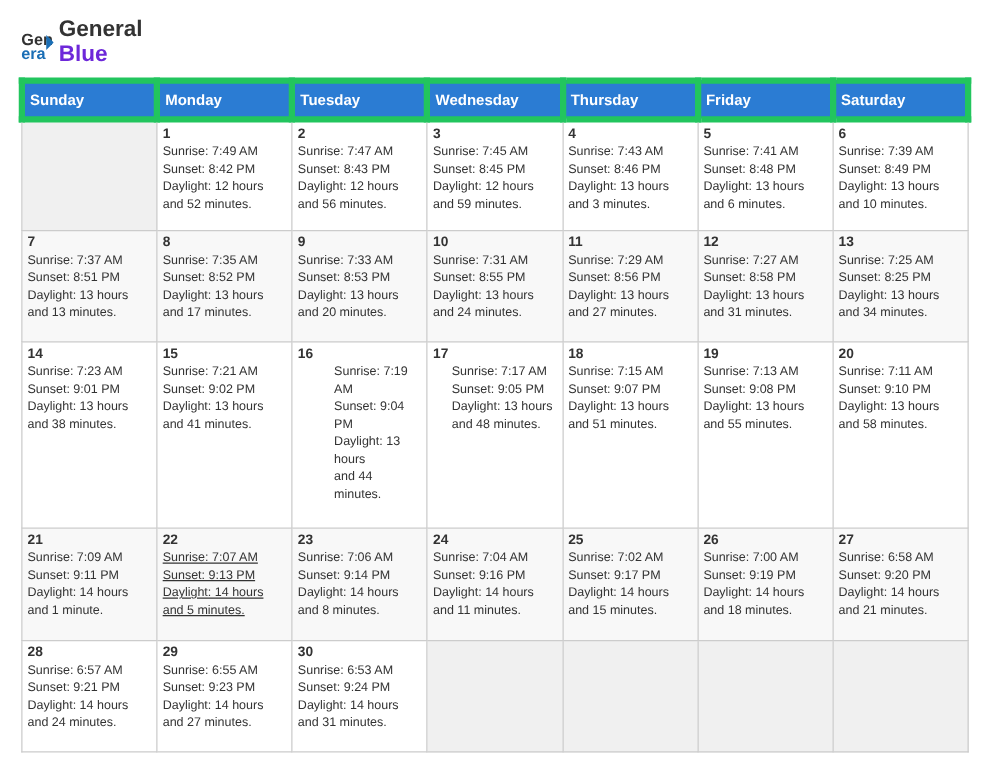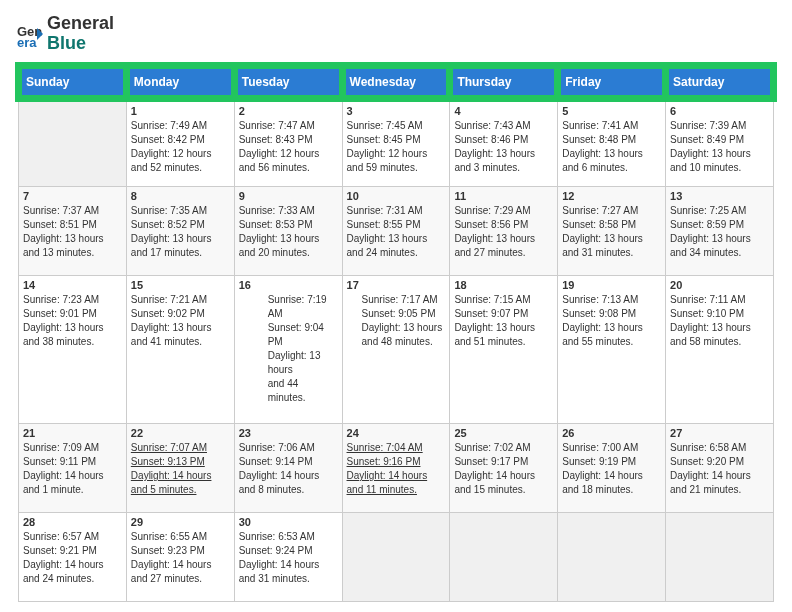--- a/index.html
+++ b/index.html
@@ -27,21 +27,21 @@
       display: flex;
       align-items: center;
       margin-top: 4px;
     }
     .logo-text {
       font-size: 18px;
       font-weight: bold;
       color: #333;
       line-height: 1.1;
     }
-    .logo-blue { color: #0f766e; margin-top: 15px; }
+    .logo-blue { color: #6d28d9; margin-top: 15px; }
     .logo-icon {
       width: 28px;
       height: 28px;
       margin-right: 4px;
     }
     .title-area {
       text-align: right;
     }
     .month-title {
       font-size: 32px;
@@ -61,21 +61,21 @@
       width: 100%;
       table-layout: fixed;
     }
     .calendar th {
       background: #2b7cd3;
       color: #fff;
       font-size: 12px;
       font-weight: bold;
       padding: 6px 4px;
       text-align: left;
-      border: 7px solid #22c55e;
+      border: 5px solid #22c55e;
     }
     .calendar td {
       border: 1px solid #ccc;
       vertical-align: top;
       padding: 3px 4px;
       font-size: 9.5px;
       color: #333;
       background: #fff;
       height: 80px;
     }
@@ -218,21 +218,21 @@
           <td>
             <span class="day-number">12</span>
             <div class="day-info" style="white-space: pre-line;">Sunrise: 7:27 AM
 Sunset: 8:58 PM
 Daylight: 13 hours
 and 31 minutes.</div>
           </td>
           <td>
             <span class="day-number">13</span>
             <div class="day-info" style="white-space: pre-line;">Sunrise: 7:25 AM
-Sunset: 8:59 PM
+Sunset: 8:25 PM
 Daylight: 13 hours
 and 34 minutes.</div>
           </td>
         </tr>
         <tr>
           <td>
             <span class="day-number">14</span>
             <div class="day-info" style="white-space: pre-line;">Sunrise: 7:23 AM
 Sunset: 9:01 PM
 Daylight: 13 hours
@@ -298,21 +298,21 @@
           </td>
           <td>
             <span class="day-number">23</span>
             <div class="day-info" style="white-space: pre-line;">Sunrise: 7:06 AM
 Sunset: 9:14 PM
 Daylight: 14 hours
 and 8 minutes.</div>
           </td>
           <td>
             <span class="day-number">24</span>
-            <div class="day-info" style="white-space: pre-line; text-decoration: underline;">Sunrise: 7:04 AM
+            <div class="day-info" style="white-space: pre-line;">Sunrise: 7:04 AM
 Sunset: 9:16 PM
 Daylight: 14 hours
 and 11 minutes.</div>
           </td>
           <td>
             <span class="day-number">25</span>
             <div class="day-info" style="white-space: pre-line;">Sunrise: 7:02 AM
 Sunset: 9:17 PM
 Daylight: 14 hours
 and 15 minutes.</div>

